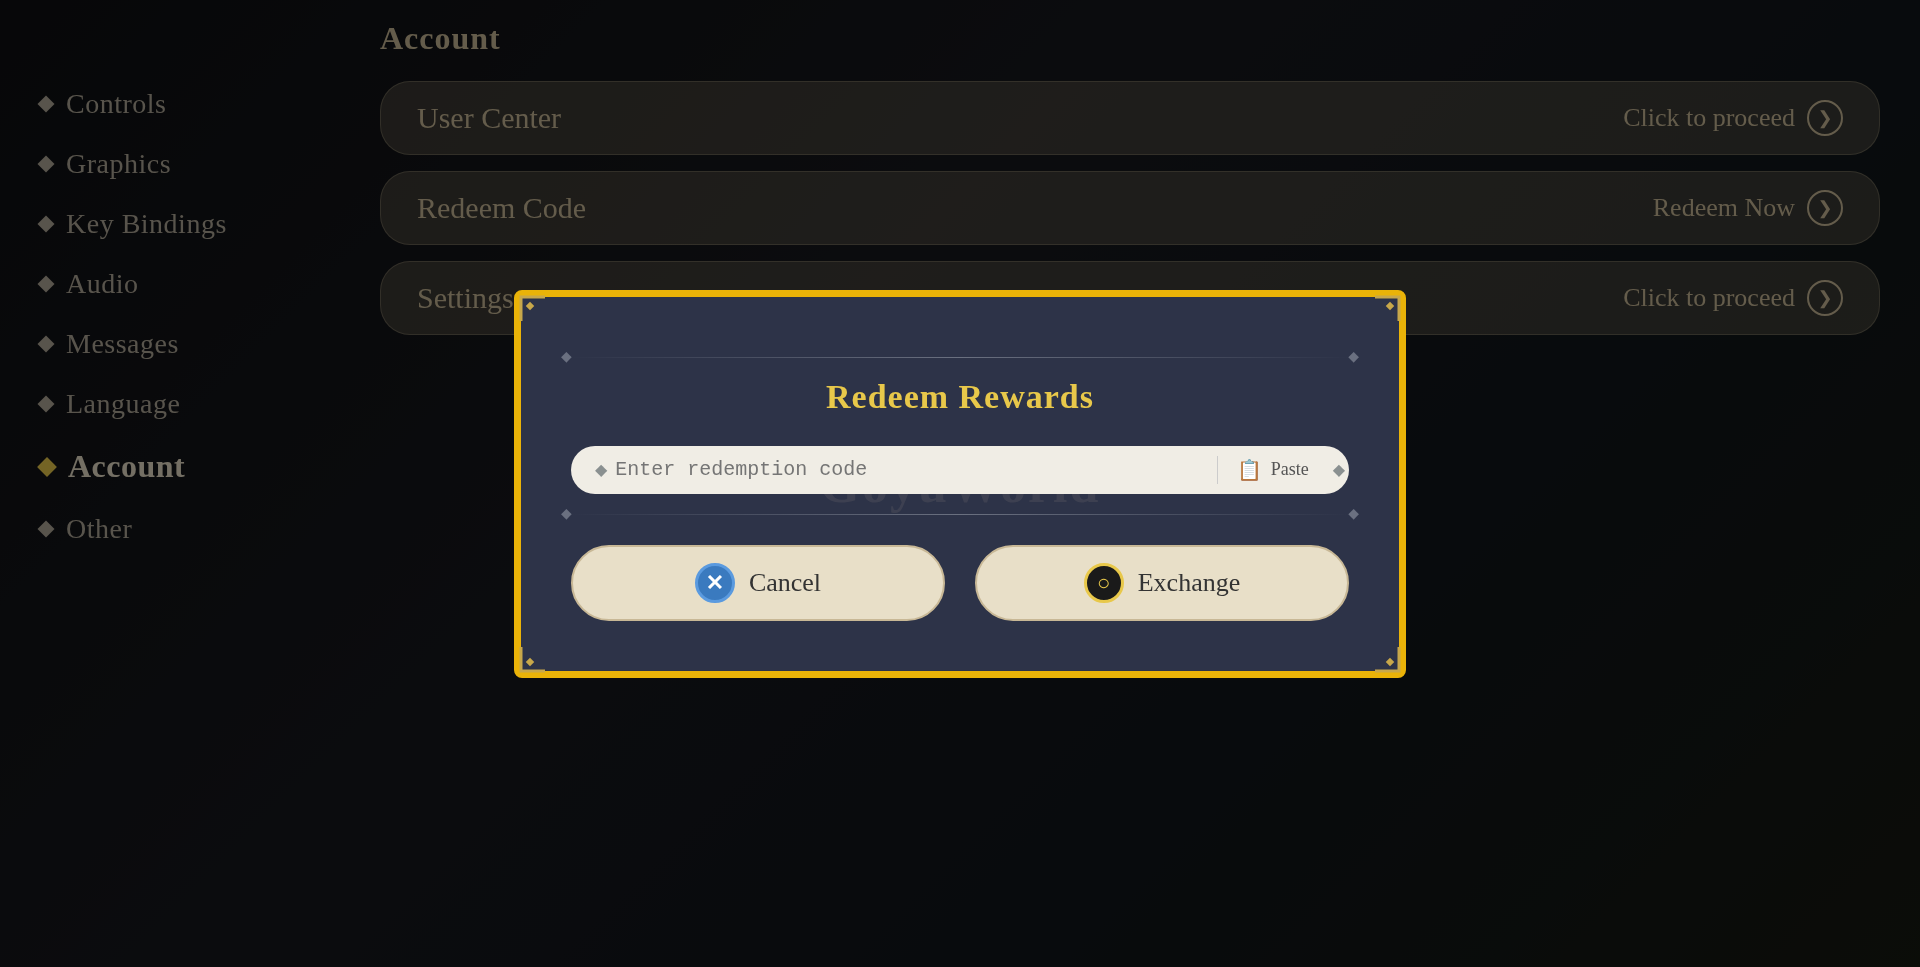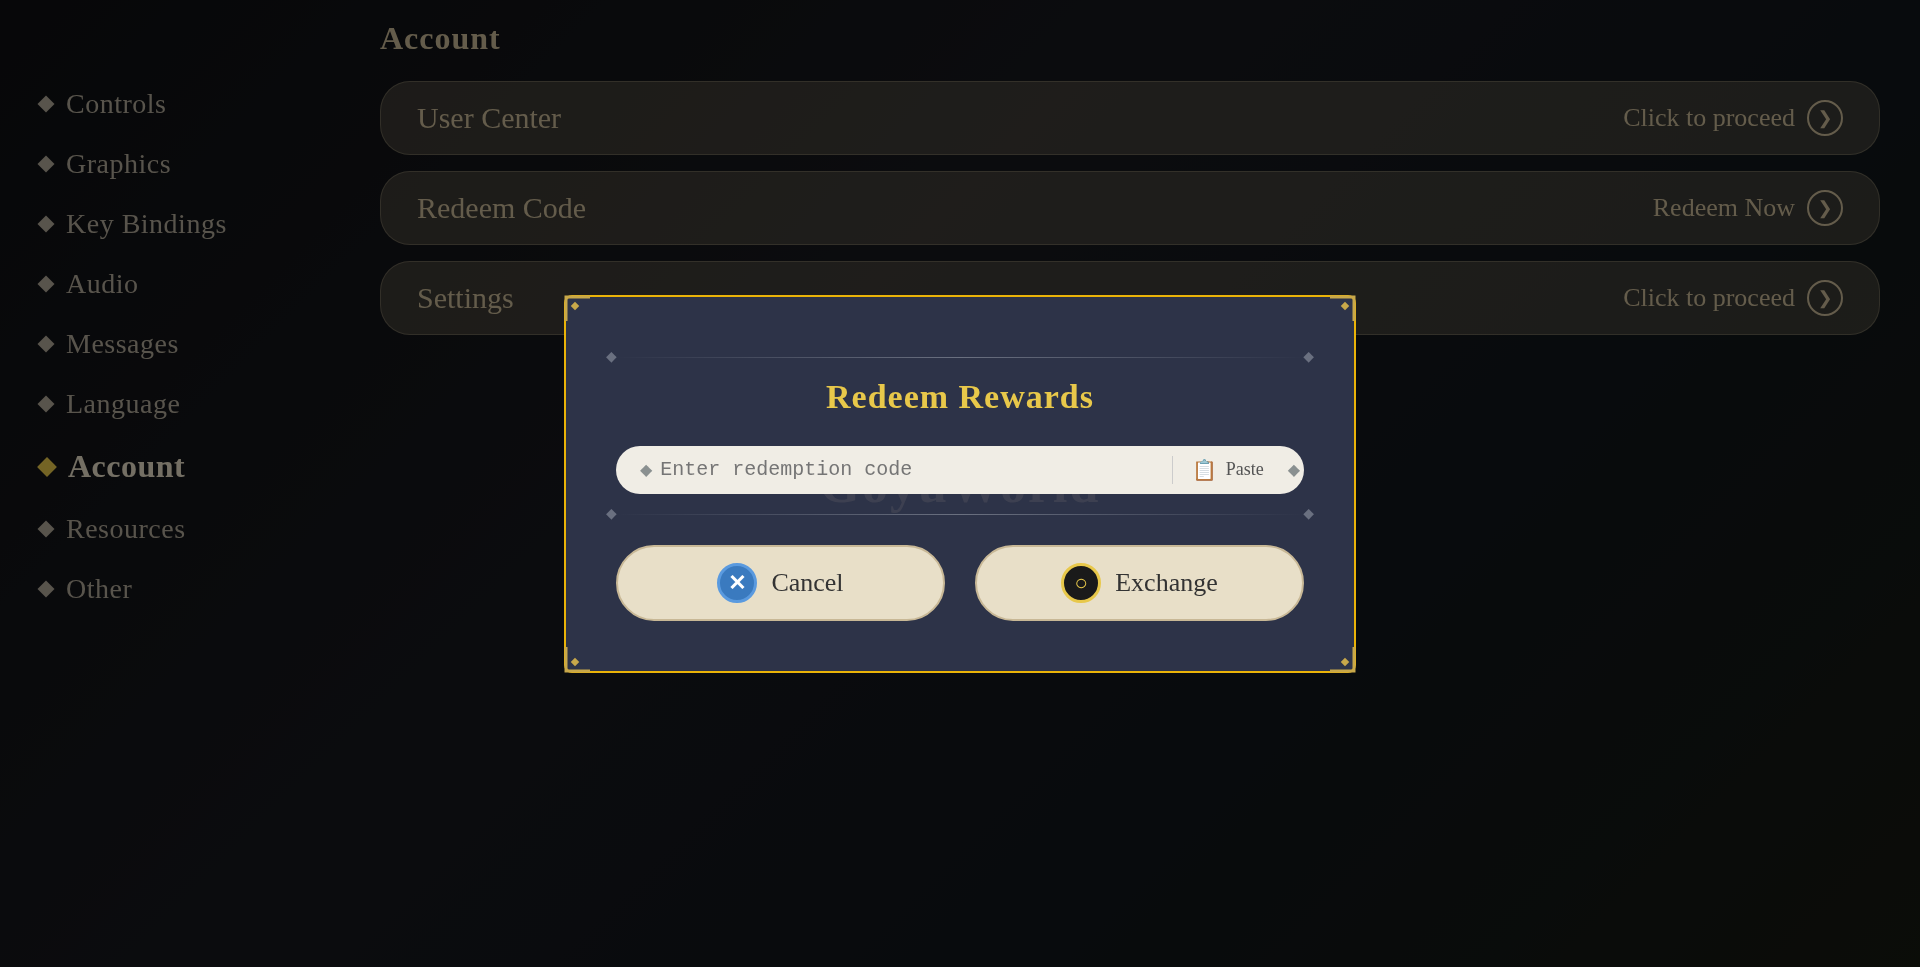--- a/index.html
+++ b/index.html
@@ -129,23 +129,23 @@
       inset: 0;
       background: rgba(0,0,0,0.5);
       display: flex;
       align-items: center;
       justify-content: center;
     }
 
     
     .modal {
       position: relative;
-      width: 792px;
+      width: 892px;
       background: #2d3348;
-      border: 2px solid #eab308;
+      border: 7px solid #eab308;
       border-radius: 8px;
       padding: 40px 50px 50px;
     }
 
     
     .modal::before,
     .modal::after {
       content: '';
       position: absolute;
       width: 0;
@@ -375,24 +375,20 @@
         <span class="diamond"></span>
         <span>Messages</span>
       </div>
       <div class="sidebar-item">
         <span class="diamond"></span>
         <span>Language</span>
       </div>
       <div class="sidebar-item active">
         <span class="diamond"></span>
         <span>Account</span>
-      </div>
-      <div class="sidebar-item">
-        <span class="diamond"></span>
-        <span>Resources</span>
       </div>
       <div class="sidebar-item">
         <span class="diamond"></span>
         <span>Other</span>
       </div>
     </div>
 </div>
 
 <div class="main-content">
   <div class="section-title">Account</div>

